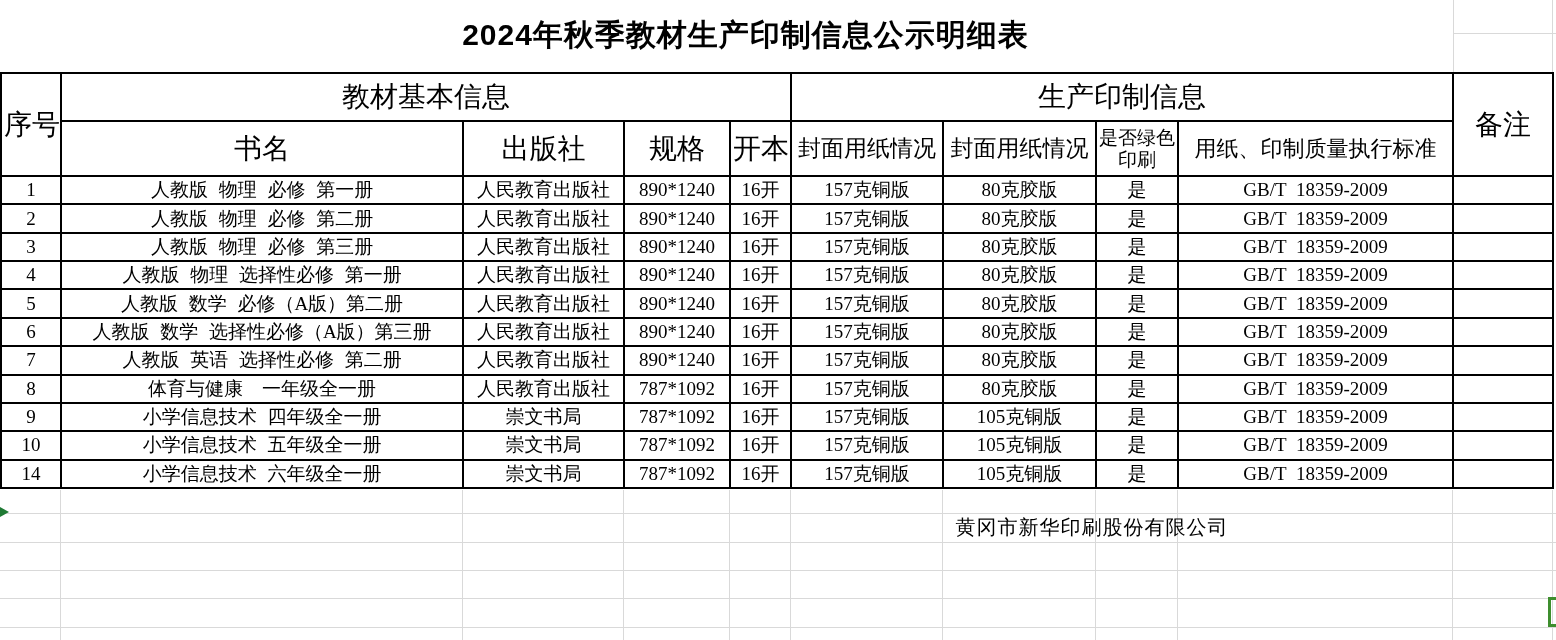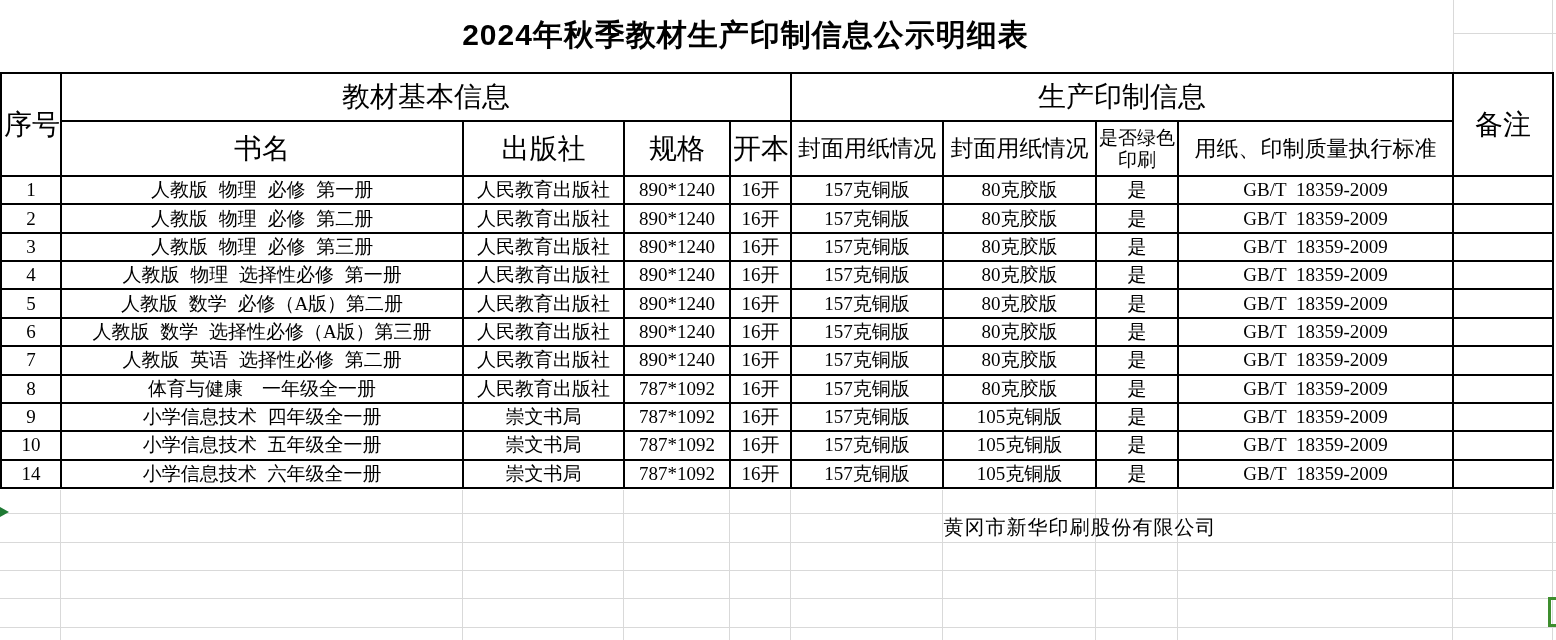--- a/index.html
+++ b/index.html
@@ -41,21 +41,21 @@
   th.th-cover,th.th-body{font-size:23px;}
   th.th-standard{font-size:22px;}
   td{font-size:19px;white-space:nowrap;}
   td.c-name{text-align:left;padding-left:8px;word-spacing:6px;}
   td.c-standard{word-spacing:5px;margin-left:8px;}
   td.c-no{font-size:19px;}
 
   
   .company{
     position:absolute;top:513px;left:790px;width:580px;height:29px;
-    text-align:center;font-size:20px;line-height:29px;letter-spacing:1px;
+    text-align:center;font-size:20px;line-height:29px;letter-spacing:1px;padding-left:12px;
   }
 
   
   .corner-marker{
     position:absolute;left:0;top:507px;width:0;height:0;
     border-top:5px solid transparent;
     border-bottom:5px solid transparent;
     border-left:9px solid #1f7a34;
   }
 

